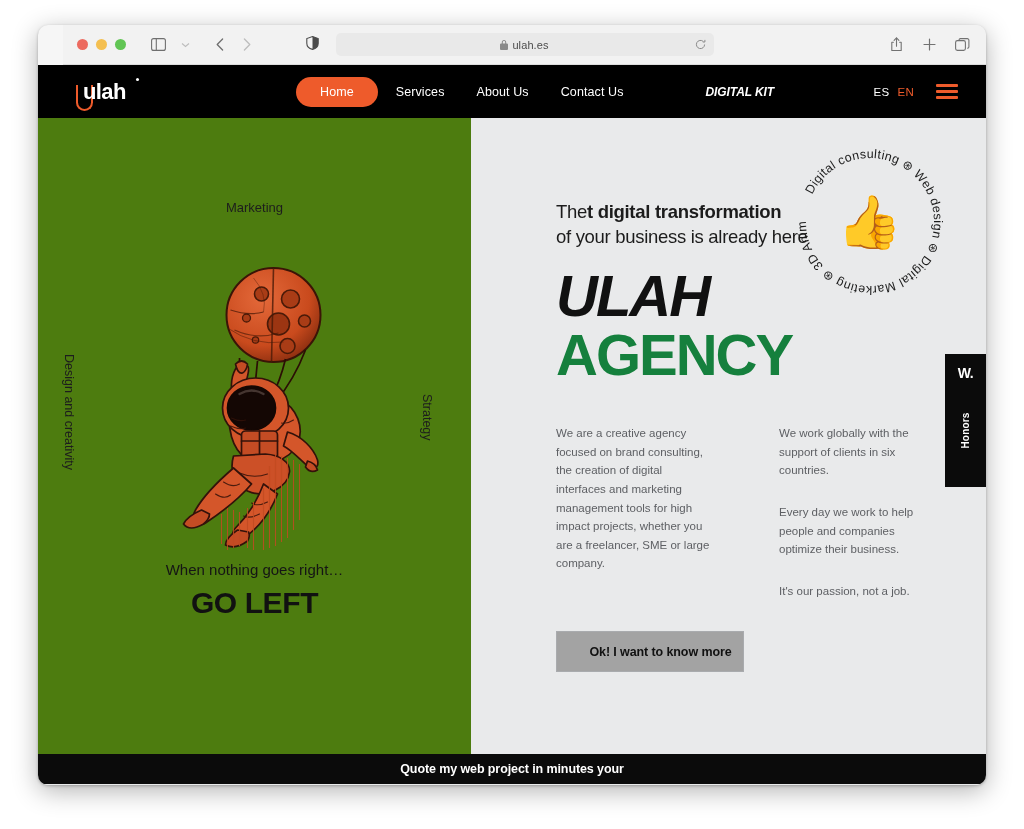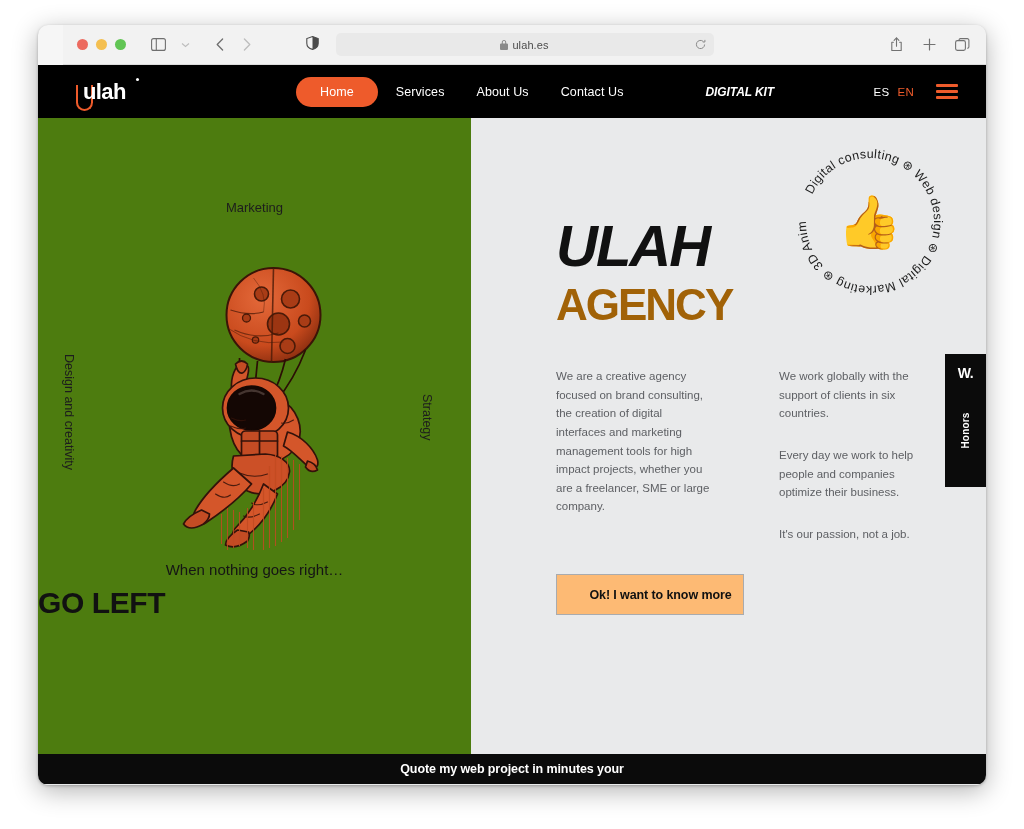--- a/index.html
+++ b/index.html
@@ -149,47 +149,47 @@
   .astro-wrap {
     position: absolute; left: 50%; top: 140px; transform: translateX(-50%);
     width: 175px; height: 295px;
   }
   .astro-wrap svg { display: block; width: 100%; height: 100%; }
   .tagline {
     position: absolute; left: 0; right: 0; top: 443px; text-align: center;
     font-size: 15px; color: #151515;
   }
   .goleft {
-    position: absolute; left: 0; right: 0; top: 468px; 
+    position: absolute; left: 0; right: 0; top: 468px; text-align: center;
     font-size: 30px; font-weight: 700; color: #111; letter-spacing: -.4px;
   }
 
   
   .right { flex: 1; background: #e9eaeb; position: relative; padding: 82px 0 0 85px; }
   .head-small { font-size: 18.5px; color: #1c1c1c; line-height: 1.35; letter-spacing: -.3px; }
   .head-small .b { font-weight: 700; }
   .bigtitle { margin-top: 18px; }
   .bigtitle .l1 {
     font-size: 58px; font-weight: 700; font-style: italic; color: #111;
     line-height: .95; letter-spacing: -2px;
   }
   .bigtitle .l2 {
-    font-size: 44px; font-weight: 700; color: #a16207;
-    line-height: 1.0; letter-spacing: -2px; margin-top: 10px;
+    font-size: 58px; font-weight: 700; color: #15803d;
+    line-height: 1.0; letter-spacing: -2px; margin-top: 3px;
   }
 
   .cols { display: flex; gap: 68px; margin-top: 40px; }
   .col { width: 155px; }
   .col p { font-size: 11.5px; line-height: 1.62; color: #5d5f63; }
   .col p + p { margin-top: 23px; }
 
   .cta {
     margin-top: 31px;
     width: 188px; height: 41px;
-    background: #fdba74; border: 1px solid #a9abae;
+    background: #a3a3a3; border: 1px solid #a9abae;
     display: flex; align-items: center; justify-content: center;
     font-size: 12.5px; font-weight: 700; color: #111; letter-spacing: -.1px; padding-left: 21px;
   }
 
   
   .badge { position: absolute; right: 32px; top: 20px; width: 168px; height: 168px; }
   .badge svg { display: block; width: 100%; height: 100%; }
   .thumb {
     position: absolute; left: 50%; top: 50%;
     transform: translate(-50%,-50%);
@@ -431,20 +431,24 @@
             </g>
           </svg>
         </div>
 
         <div class="tagline">When nothing goes right…</div>
         <div class="goleft">GO LEFT</div>
       </div>
 
       <div class="right">
 
+        <div class="head-small">
+          <span><span>The</span><span class="b">t digital transformation</span></span><br>
+          <span>of your business is already here</span>
+        </div>
 
         <div class="bigtitle">
           <div class="l1">ULAH</div>
           <div class="l2">AGENCY</div>
         </div>
 
         <div class="cols">
           <div class="col">
             <p>We are a creative agency focused on brand consulting, the creation of digital interfaces and marketing management tools for high impact projects, whether you are a freelancer, SME or large company.</p>
           </div>

